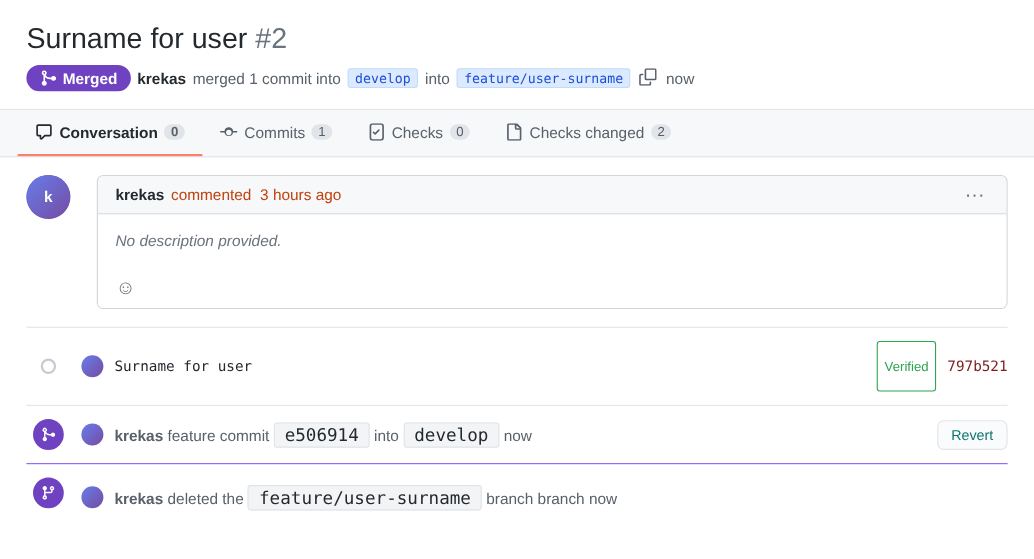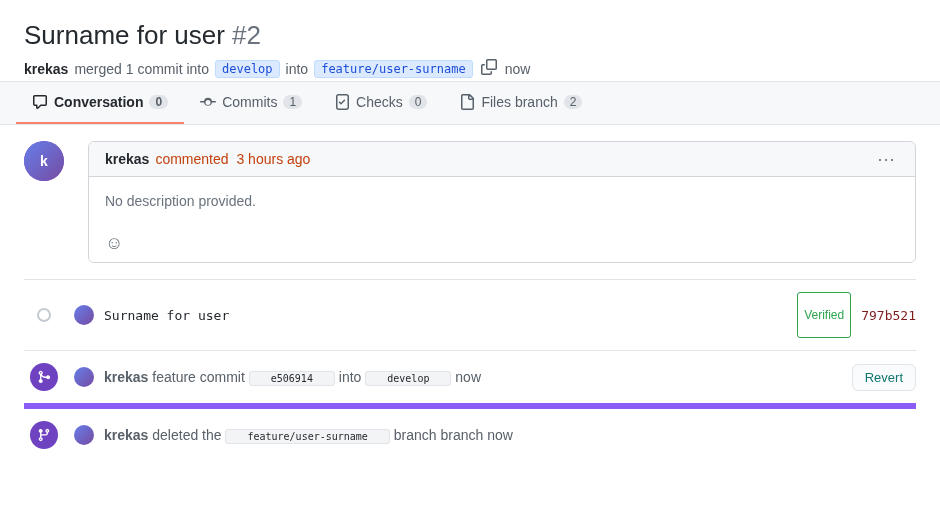--- a/index.html
+++ b/index.html
@@ -5,21 +5,21 @@
     * { box-sizing: border-box; margin: 0; padding: 0; }
     body {
       font-family: -apple-system, BlinkMacSystemFont, "Segoe UI", Helvetica, Arial, sans-serif;
       font-size: 14px;
       color: #24292e;
       background: #fff;
       width: 940px;
     }
 
     .page-header {
-      padding: 20px 24px 3px;
+      padding: 20px 24px 16px;
       border-bottom: 1px solid #e1e4e8;
     }
 
     .pr-title {
       font-size: 26px;
       font-weight: 400;
       color: #24292e;
     }
 
     .pr-number {
@@ -166,20 +166,21 @@
     .comment-time {
       color: #c2410c;
     }
 
     .comment-body {
       padding: 16px;
       background: #fff;
     }
 
     .comment-no-desc {
+      font-style: italic;
       color: #6a737d;
     }
 
     .comment-footer {
       padding: 8px 16px;
       background: #fff;
     }
 
     .emoji-btn {
       background: none;
@@ -216,25 +217,25 @@
     }
 
     .commit-hash {
       font-family: monospace;
       font-size: 13px;
       color: #7f1d1d;
     }
 
     .inline-code {
       font-family: monospace;
-      font-size: 10px;
+      font-size: 16px;
       background: #f3f4f6;
       border: 1px solid #e1e4e8;
       border-radius: 3px;
-      padding: 1px 21px;
+      padding: 1px 9px;
       color: #24292e;
     }
 
     .revert-btn {
       border: 1px solid #e1e4e8;
       background: #fafbfc;
       color: #0f766e;
       border-radius: 6px;
       padding: 5px 12px;
       font-size: 13px;
@@ -274,20 +275,26 @@
   </style>
 </head>
 <body>
 
 <div class="page-header">
   <h1 class="pr-title">
     <span>Surname for user</span>
     <span class="pr-number">#2</span>
   </h1>
   <div class="pr-meta">
+    <span class="badge-merged">
+      <svg class="merge-icon" viewBox="0 0 16 16" fill="white">
+        <path d="M5 3.254V3.25v.005a.75.75 0 110-.005v.004zm.45 1.9a2.25 2.25 0 10-1.95.218v5.256a2.25 2.25 0 101.5 0V7.123A5.735 5.735 0 009.25 9h1.378a2.251 2.251 0 100-1.5H9.25a4.25 4.25 0 01-3.8-2.346zM12.75 9a.75.75 0 100-1.5.75.75 0 000 1.5zm-8.5 4.5a.75.75 0 100-1.5.75.75 0 000 1.5z"></path>
+      </svg>
+      <span>Merged</span>
+    </span>
     <span style="font-weight:600;color:#24292e;">krekas</span>
     <span>merged 1 commit into</span>
     <span class="branch-tag develop">develop</span>
     <span>into</span>
     <span class="branch-tag feature">feature/user-surname</span>
     <button class="copy-icon-btn">
       <svg width="16" height="16" viewBox="0 0 16 16" fill="#586069">
         <path d="M0 6.75C0 5.784.784 5 1.75 5h1.5a.75.75 0 010 1.5h-1.5a.25.25 0 00-.25.25v7.5c0 .138.112.25.25.25h7.5a.25.25 0 00.25-.25v-1.5a.75.75 0 011.5 0v1.5A1.75 1.75 0 019.25 16h-7.5A1.75 1.75 0 010 14.25v-7.5z"></path>
           <path d="M5 1.75C5 .784 5.784 0 6.75 0h7.5C15.216 0 16 .784 16 1.75v7.5A1.75 1.75 0 0114.25 11h-7.5A1.75 1.75 0 015 9.25v-7.5zm1.75-.25a.25.25 0 00-.25.25v7.5c0 .138.112.25.25.25h7.5a.25.25 0 00.25-.25v-7.5a.25.25 0 00-.25-.25h-7.5z"></path>
       </svg>
@@ -316,21 +323,21 @@
       <path d="M2 2.75A2.75 2.75 0 014.75 0h7.5A2.75 2.75 0 0115 2.75v10.5A2.75 2.75 0 0112.25 16h-7.5A2.75 2.75 0 012 13.25v-10.5zm2.75-1.25c-.69 0-1.25.56-1.25 1.25v10.5c0 .69.56 1.25 1.25 1.25h7.5c.69 0 1.25-.56 1.25-1.25V2.75c0-.69-.56-1.25-1.25-1.25h-7.5z"></path>
         <path d="M10.97 6.78a.75.75 0 00-1.06-1.06L7 8.69 6.03 7.72a.75.75 0 00-1.06 1.06l1.5 1.5a.75.75 0 001.06 0l3.44-3.5z"></path>
     </svg>
     <span>Checks</span>
     <span class="tab-badge">0</span>
   </div>
   <div class="tab-item">
     <svg width="16" height="16" viewBox="0 0 16 16" fill="currentColor">
       <path d="M2 1.75C2 .784 2.784 0 3.75 0h6.586c.464 0 .909.184 1.237.513l2.914 2.914c.329.328.513.773.513 1.237v9.586A1.75 1.75 0 0113.25 16h-9.5A1.75 1.75 0 012 14.25V1.75zm1.75-.25a.25.25 0 00-.25.25v12.5c0 .138.112.25.25.25h9.5a.25.25 0 00.25-.25V6h-2.75A1.75 1.75 0 019 4.25V1.5H3.75zm6.75.5v2.25c0 .138.112.25.25.25H13.5L10.5 2z"></path>
     </svg>
-    <span>Files branch</span>
+    <span>Checks changed</span>
     <span class="tab-badge">2</span>
   </div>
 </div>
 
 <div class="content-area">
   <div style="display:flex; align-items:flex-start; gap:12px;">
     <div class="timeline-avatar">
       <div class="avatar-placeholder">k</div>
     </div>
     <div class="comment-box" style="flex:1;">
@@ -377,21 +384,21 @@
       <span> feature commit </span>
       <span class="inline-code">e506914</span>
       <span> into </span>
       <span class="inline-code">develop</span>
       <span> </span>
       <span>now</span>
     </span>
     <button class="revert-btn">Revert</button>
   </div>
 
-  <div style="display:flex; align-items:center; gap:10px; padding: 12px 0; border-top: 6px solid #8b5cf6;">
+  <div style="display:flex; align-items:flex-end; gap:10px; padding: 12px 0; border-top: 1px solid #8b5cf6;">
     <div style="width:40px; display:flex; justify-content:center; flex-shrink:0;">
       <div style="width:28px; height:28px; border-radius:50%; background:#6f42c1; display:flex; align-items:center; justify-content:center;">
         <svg width="14" height="14" viewBox="0 0 16 16" fill="white">
           <path d="M11.75 2.5a.75.75 0 100 1.5.75.75 0 000-1.5zm-2.25.75a2.25 2.25 0 113 2.122V6A2.5 2.5 0 0110 8.5H6a1 1 0 00-1 1v1.128a2.251 2.251 0 11-1.5 0V5.372a2.25 2.25 0 111.5 0v1.836A2.493 2.493 0 016 7h4a1 1 0 001-1v-.628A2.25 2.25 0 019.5 3.25zM4.25 12a.75.75 0 100 1.5.75.75 0 000-1.5zM3.5 3.25a.75.75 0 111.5 0 .75.75 0 01-1.5 0z"></path>
         </svg>
       </div>
     </div>
     <div class="small-avatar-placeholder"></div>
     <span style="font-size:14px; color:#586069; flex:1;">
       <strong>krekas</strong>

